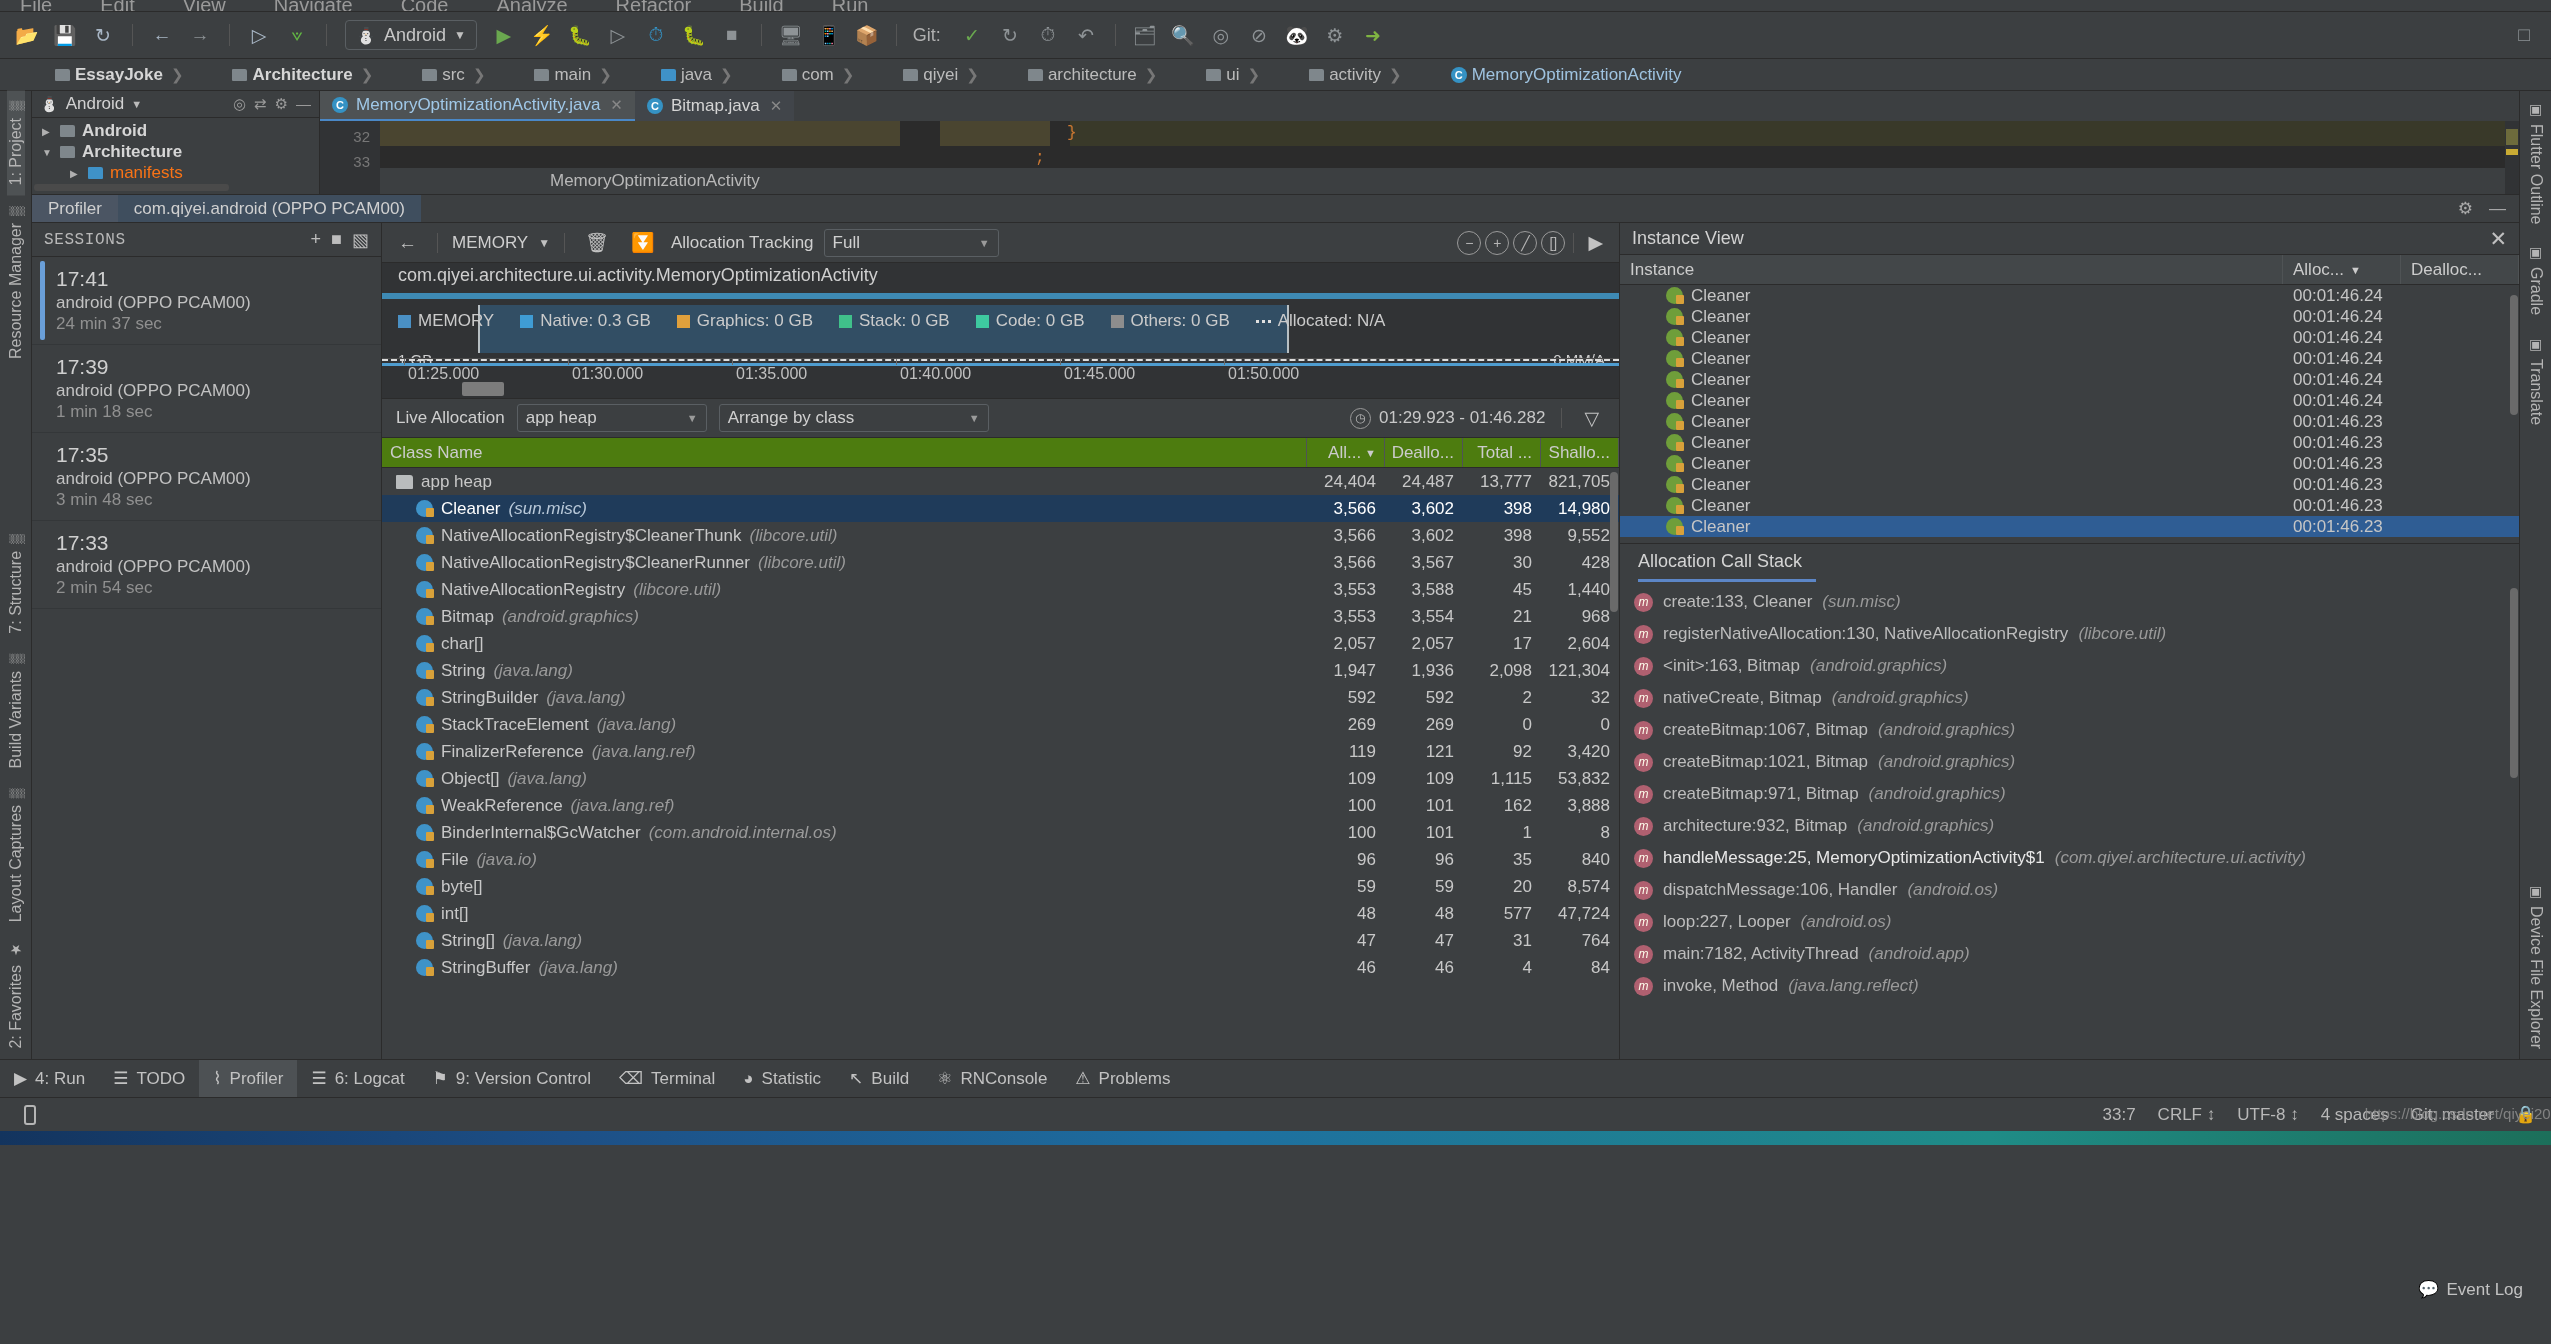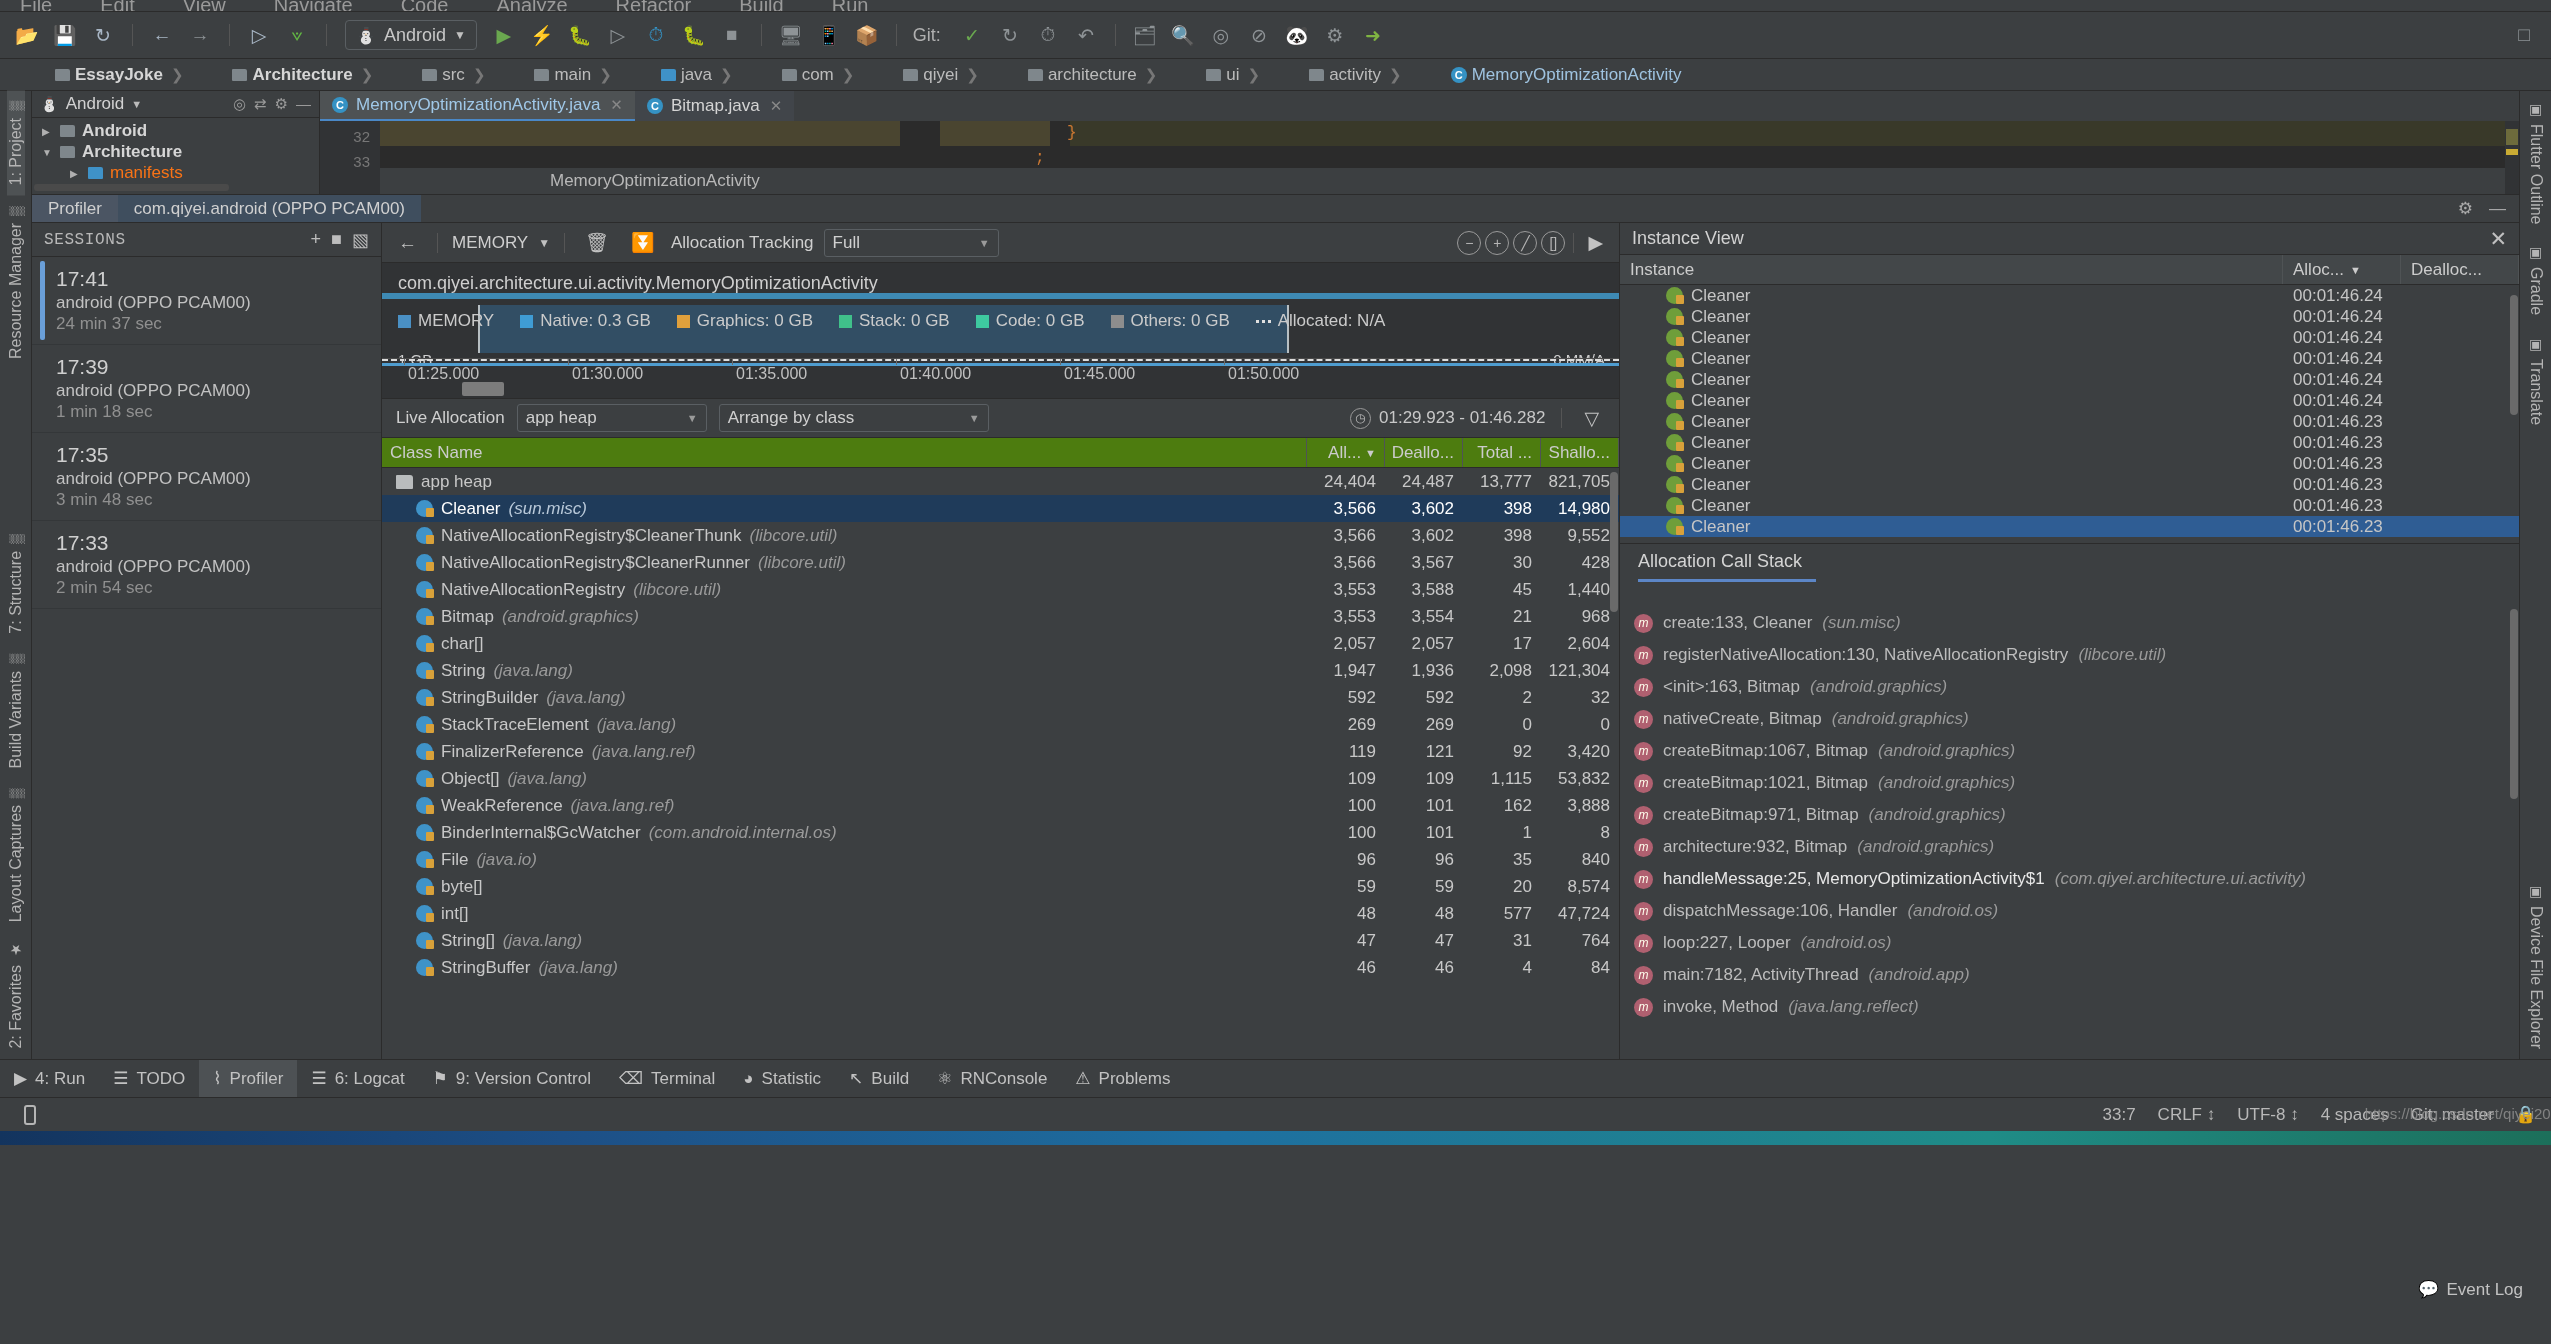--- a/index.html
+++ b/index.html
@@ -125,21 +125,21 @@
   .mt-lbl { font-size:17px; color:#cfcfcf; }
   .dd { height:28px; border:1px solid #5a5f63; border-radius:3px; display:flex;
       align-items:center; justify-content:space-between; padding:0 8px; font-size:17px;
       color:#d0d0d0; gap:14px; background:#3c3f41; }
   .mt-sep { width:1px; height:20px; background:#555; margin:0 4px; }
   .mt-right { flex:1; display:flex; align-items:center; justify-content:flex-end; gap:4px; }
   .circ { width:24px; height:24px; border:1.6px solid #9a9a9a; border-radius:50%;
       display:inline-flex; align-items:center; justify-content:center; font-size:14px; color:#b5b5b5; }
 
   .chartzone { height:135px; background:#313335; position:relative; flex:0 0 auto; }
-  .cz-title { position:absolute; top:10px; left:16px; font-size:18px; color:#cfcfcf; }
+  .cz-title { position:absolute; top:2px; left:16px; font-size:18px; color:#cfcfcf; }
   .cz-bar { position:absolute; left:0; right:0; top:30px; height:6px; background:#3e8ab4; }
   .legend { position:absolute; top:48px; left:16px; right:0; display:flex;
       align-items:center; gap:26px; font-size:17px; color:#cbcbcb; }
   .legend .it { display:flex; align-items:center; gap:7px; white-space:nowrap; }
   .sw { width:13px; height:13px; display:inline-block; }
   .sw.dash { background:none; border-top:3px dotted #e0e0e0; height:3px; width:15px; }
   .cz-sel { position:absolute; top:42px; bottom:45px; background:#33536d; opacity:.85;
       border-left:2px solid #cfd8dc; border-right:2px solid #cfd8dc; }
   .cz-line { position:absolute; left:0; right:0; height:3px; background:#4f9dd0; }
   .cz-dash { position:absolute; left:0; right:0; border-top:3px dashed #dcdcdc; }
@@ -189,21 +189,21 @@
   .itr { height:21px; display:flex; align-items:center; font-size:17px; color:#c6c6c6; }
   .itr .nm { flex:1; display:flex; align-items:center; gap:8px; padding-left:46px; }
   .itr .c { width:118px; padding-left:10px; }
   .itr.lastsel { background:#2f5d94; }
   .gico { width:17px; height:17px; border-radius:50%; background:#6f9e3a; position:relative;
       display:inline-block; flex:0 0 auto; }
   .gico::after { content:""; position:absolute; right:-1px; bottom:0; width:8px; height:9px;
       background:#d8a13a; border-radius:1px; }
 
   .acs { flex:1; display:flex; flex-direction:column; min-height:0;
-      border-top:1px solid #2b2b2b; background:#3c3f41;gap:21px; }
+      border-top:1px solid #2b2b2b; background:#3c3f41; }
   .acshead { height:38px; display:flex; align-items:flex-end; padding-left:18px; }
   .acstab { font-size:18px; color:#d4d4d4; padding:0 14px 7px 0; border-bottom:3px solid #5c86c7; }
   .acslist { flex:1; overflow:hidden; position:relative; padding-top:4px; }
   .acsrow { height:32px; display:flex; align-items:center; gap:10px; padding-left:14px;
       font-size:17px; color:#bdbdbd; }
   .acsrow.bold { color:#e8e8e8; }
   .mico { width:19px; height:19px; border-radius:50%; background:#b06070; color:#ffe;
       font-size:12px; display:inline-flex; align-items:center; justify-content:center;
       flex:0 0 auto; font-style:italic; }
 

